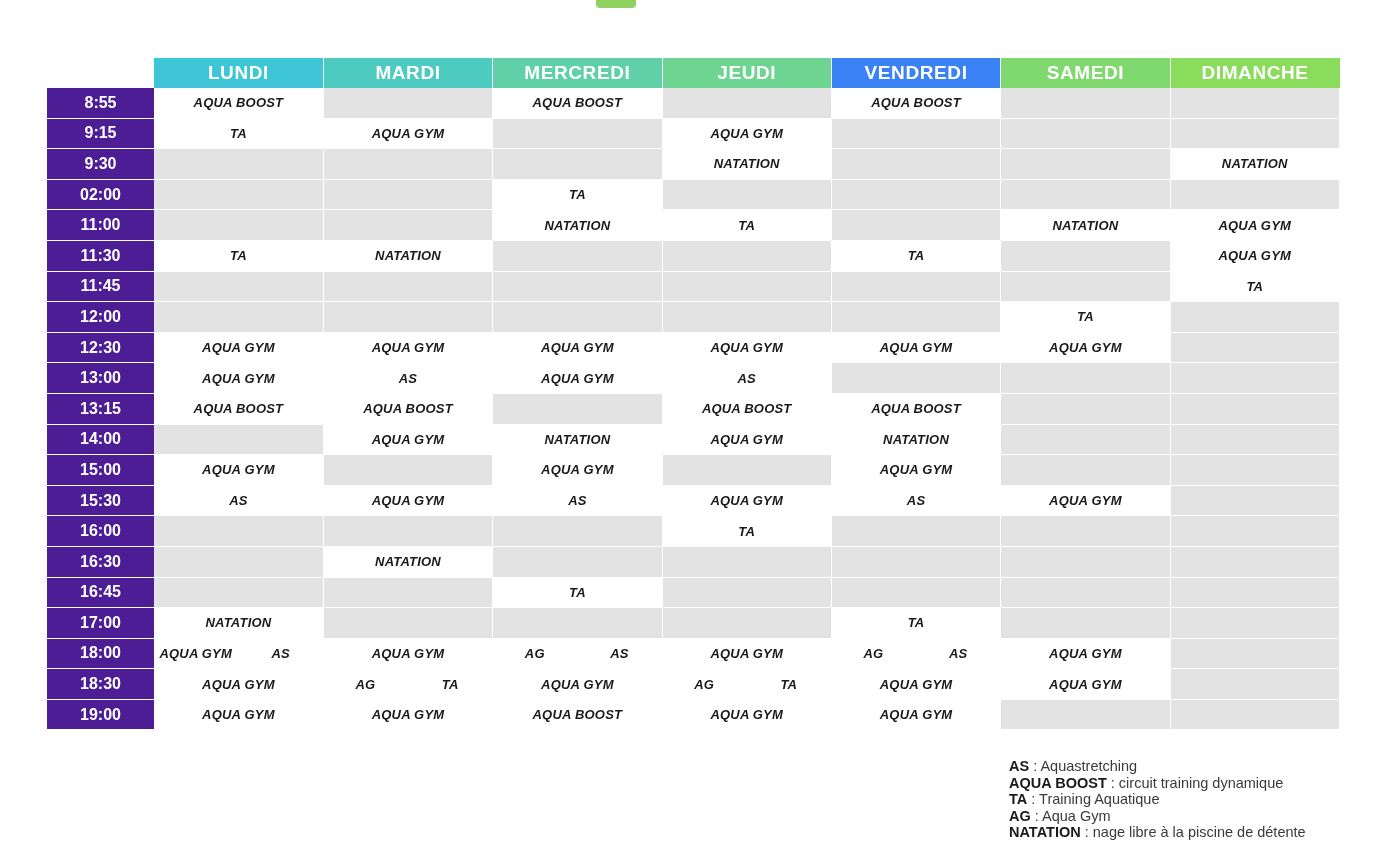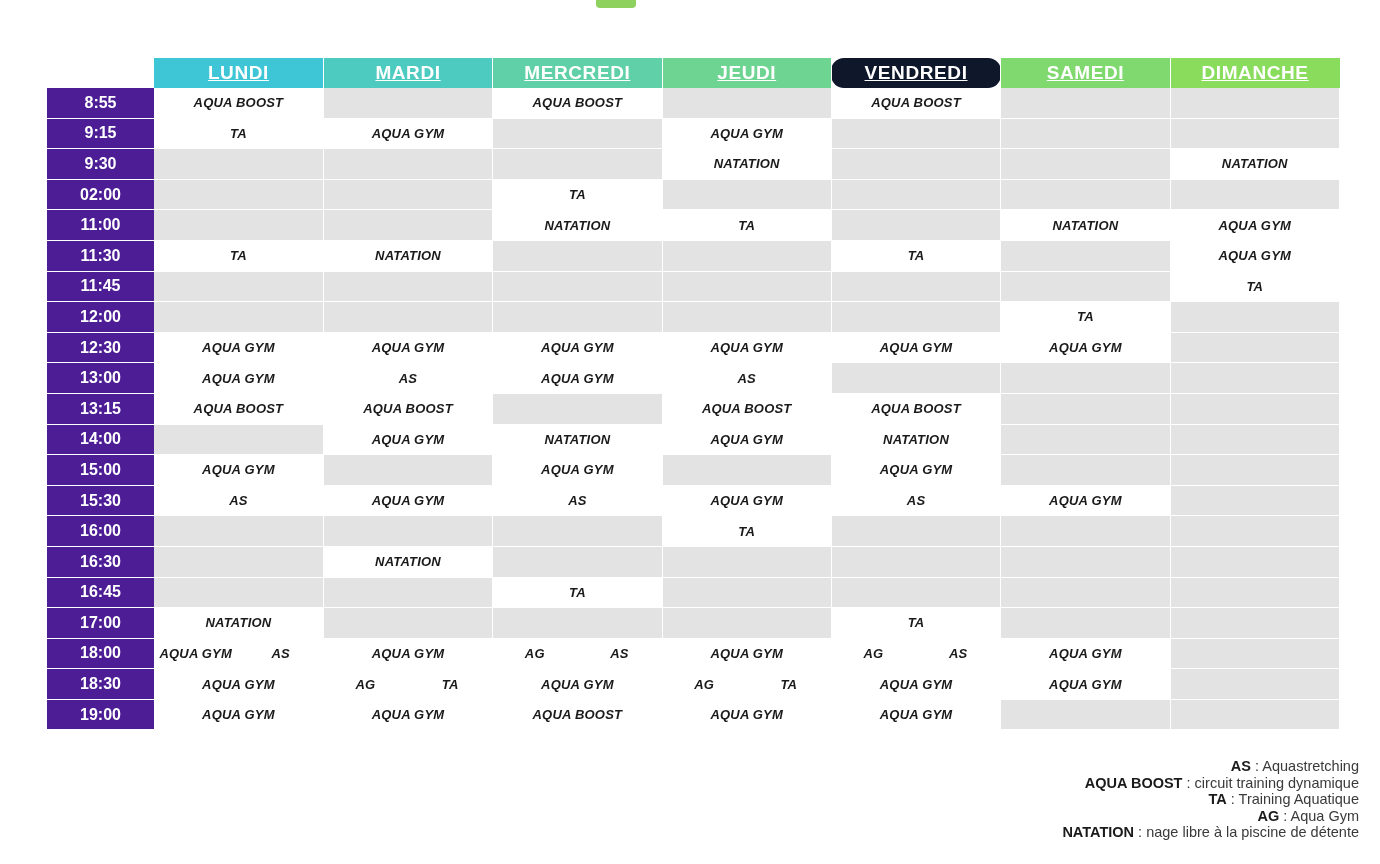--- a/index.html
+++ b/index.html
@@ -37,21 +37,20 @@
   }
   th.day-head {
     color: #ffffff;
     font-size: 19px;
     font-weight: bold;
     letter-spacing: 0.6px;
     height: 30px;
     text-align: center;
     vertical-align: middle;
     border-right: 1px solid #ffffff;
-    text-decoration: underline;
   }
   th.day-head:last-child { border-right: none; }
 
   td.time-cell {
     width: 107px;
     background: #4c1d95;
     color: #ffffff;
     font-size: 16px;
     font-weight: bold;
     text-align: center;
@@ -92,21 +91,20 @@
   .act.full { width: 100%; }
 
   #legend {
     position: absolute;
     left: 1009px;
     top: 758px;
     width: 350px;
     font-size: 14.5px;
     color: #3a3a3a;
     line-height: 16.6px;
-    text-align: right;
   }
   #legend .lg-row { white-space: nowrap; }
   #legend b { color: #1a1a1a; font-weight: bold; }
 
   #top-mark {
     position: absolute;
     left: 596px;
     top: 0px;
     width: 40px;
     height: 8px;
@@ -122,21 +120,21 @@
 
 <div id="schedule-wrap">
   <table class="schedule">
     <thead>
       <tr>
         <th class="time-head"></th>
         <th class="day-head" style="background: rgb(62, 198, 214);">LUNDI</th>
         <th class="day-head" style="background: rgb(78, 203, 192);">MARDI</th>
         <th class="day-head" style="background: rgb(95, 208, 168);">MERCREDI</th>
         <th class="day-head" style="background: rgb(110, 212, 146);">JEUDI</th>
-        <th class="day-head" style="background: #0f172a; border-radius: 13px;">VENDREDI</th>
+        <th class="day-head" style="background: #3b82f6;">VENDREDI</th>
         <th class="day-head" style="background: rgb(127, 217, 111);">SAMEDI</th>
         <th class="day-head" style="background: rgb(138, 220, 92); margin-left: 44px;">DIMANCHE</th>
       </tr>
     </thead>
     <tbody id="schedule-body">
         <tr>
           <td class="time-cell">8:55</td>
           <td class="slot filled"><span class="act full">AQUA BOOST</span></td>
           <td class="slot empty"></td>
           <td class="slot filled"><span class="act full">AQUA BOOST</span></td>

